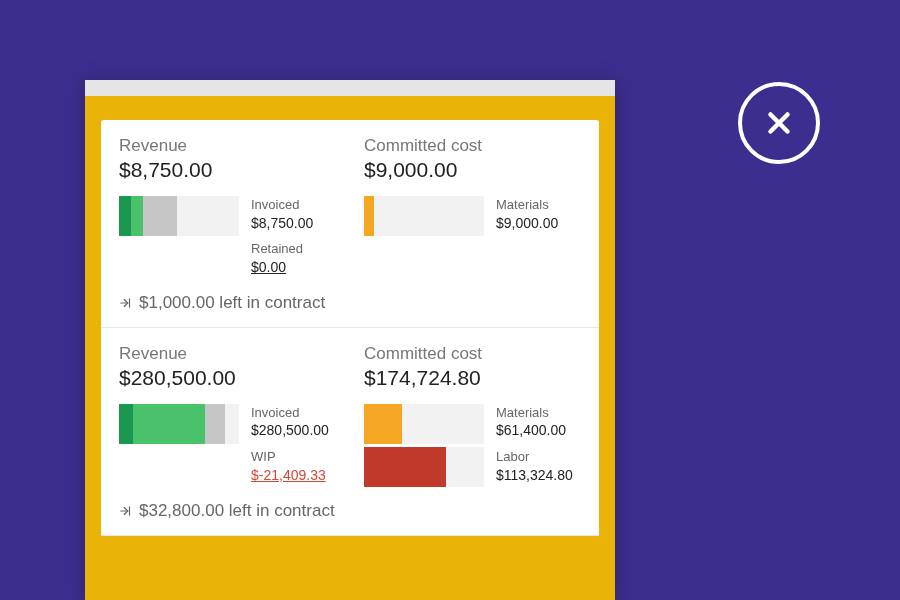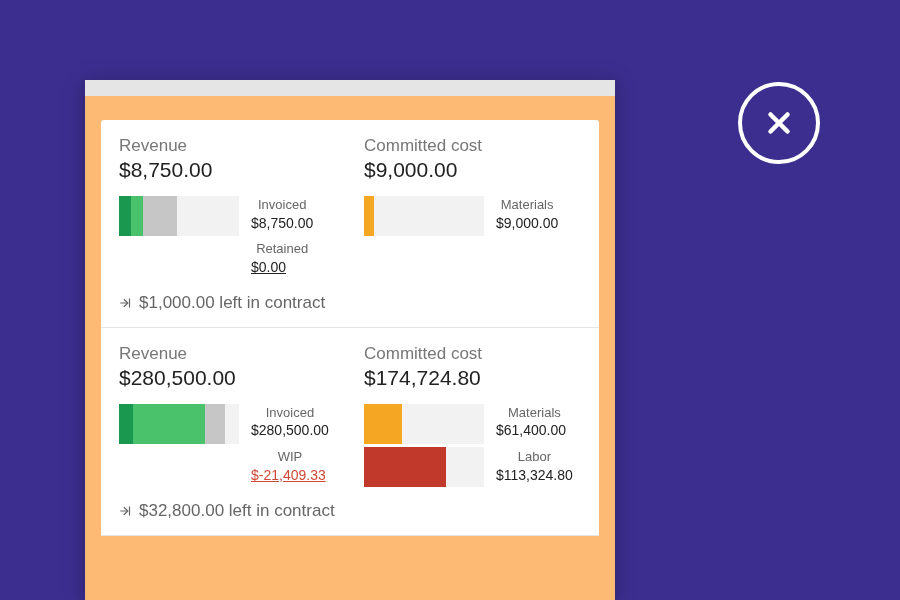--- a/index.html
+++ b/index.html
@@ -9,21 +9,21 @@
     height: 600px;
     font-family: -apple-system, BlinkMacSystemFont, "Segoe UI", Helvetica, Arial, sans-serif;
     position: relative;
     overflow: hidden;
   }
   .window {
     position: absolute;
     left: 85px;
     top: 80px;
     width: 530px;
-    background: #fdba74;
+    background: #eab308;
     height: 520px;
     box-shadow: 0 2px 20px rgba(0,0,0,0.25);
   }
   .titlebar {
     height: 16px;
     background: #e5e5e5;
   }
   .content {
     padding: 24px 0 0 0;
   }
@@ -79,21 +79,20 @@
   .legend {
     font-size: 13px;
     line-height: 1.35;
   }
   .legend-item {
     margin-bottom: 8px;
   }
   .legend-label {
     color: #666;
     font-size: 13px;
-    text-align: center;
   }
   .legend-value {
     color: #222;
     font-size: 14px;
   }
   .legend-value.negative {
     color: #d14836;
     text-decoration: underline;
   }
   .legend-value.underline {

